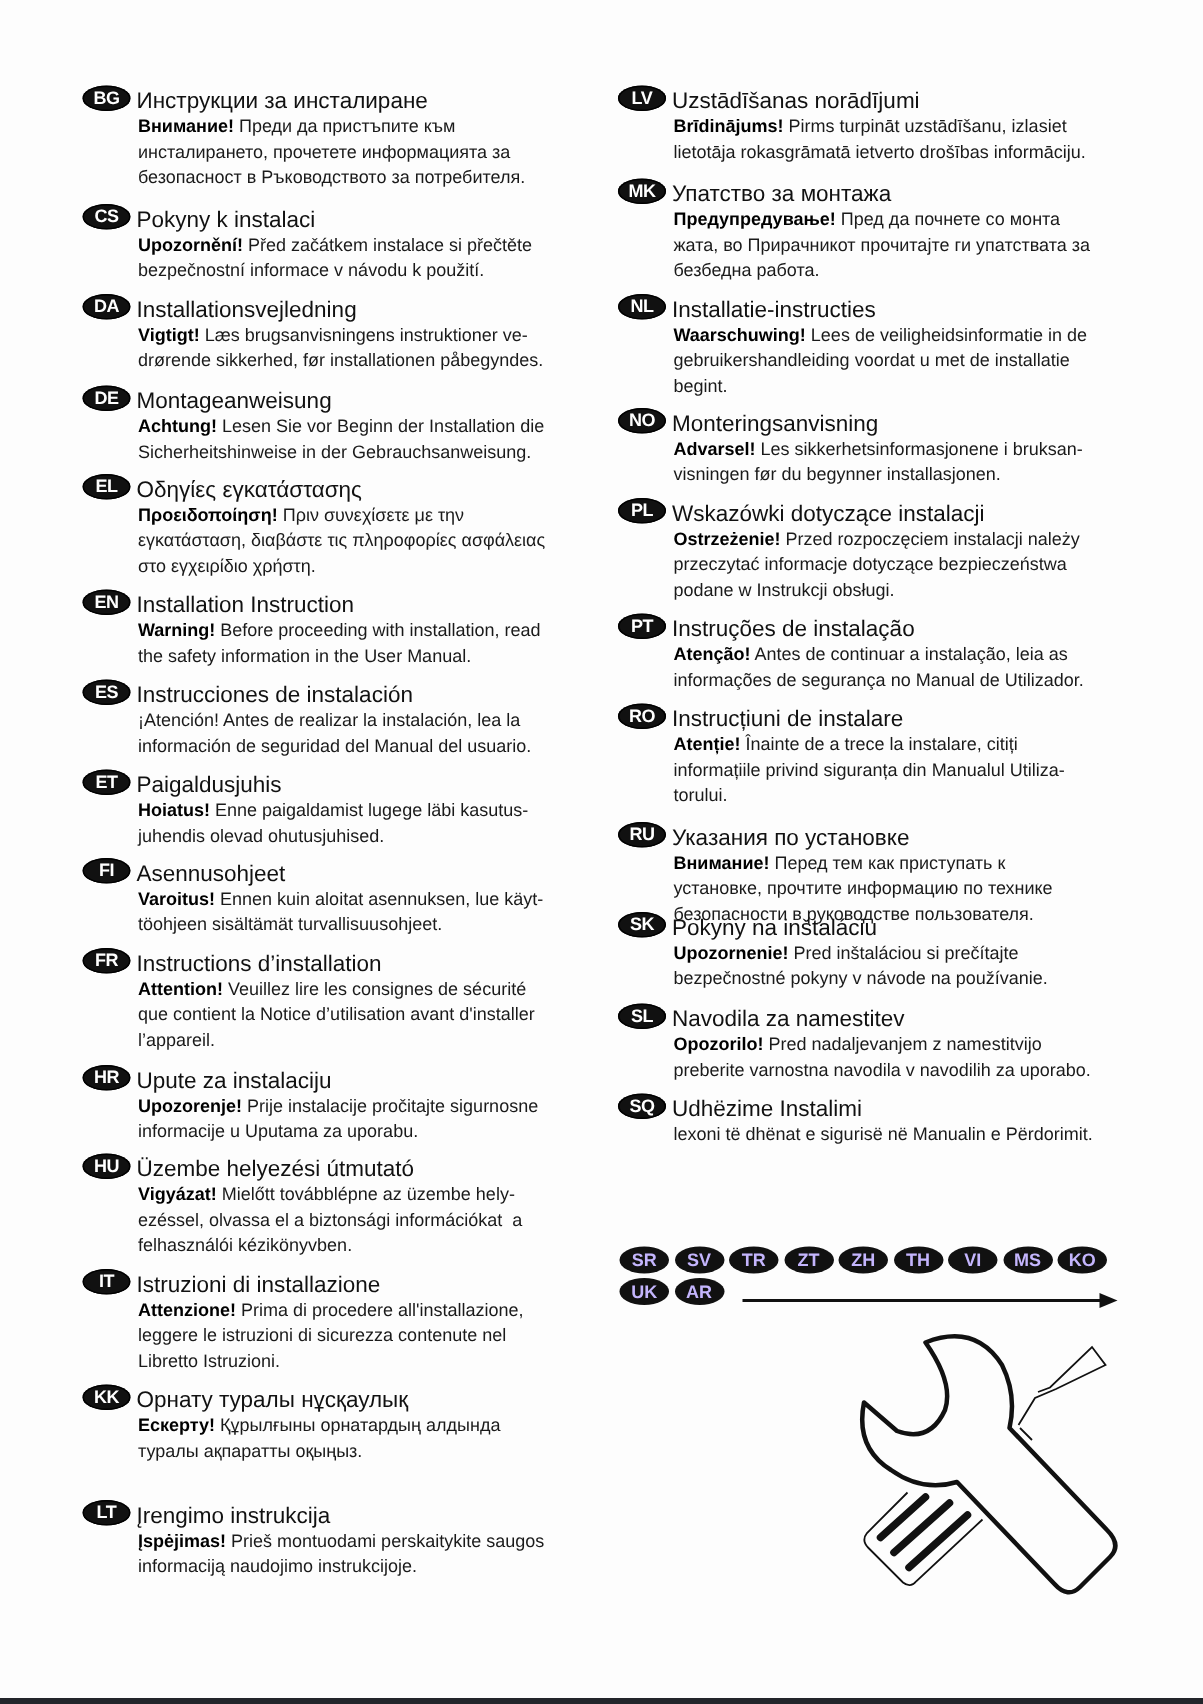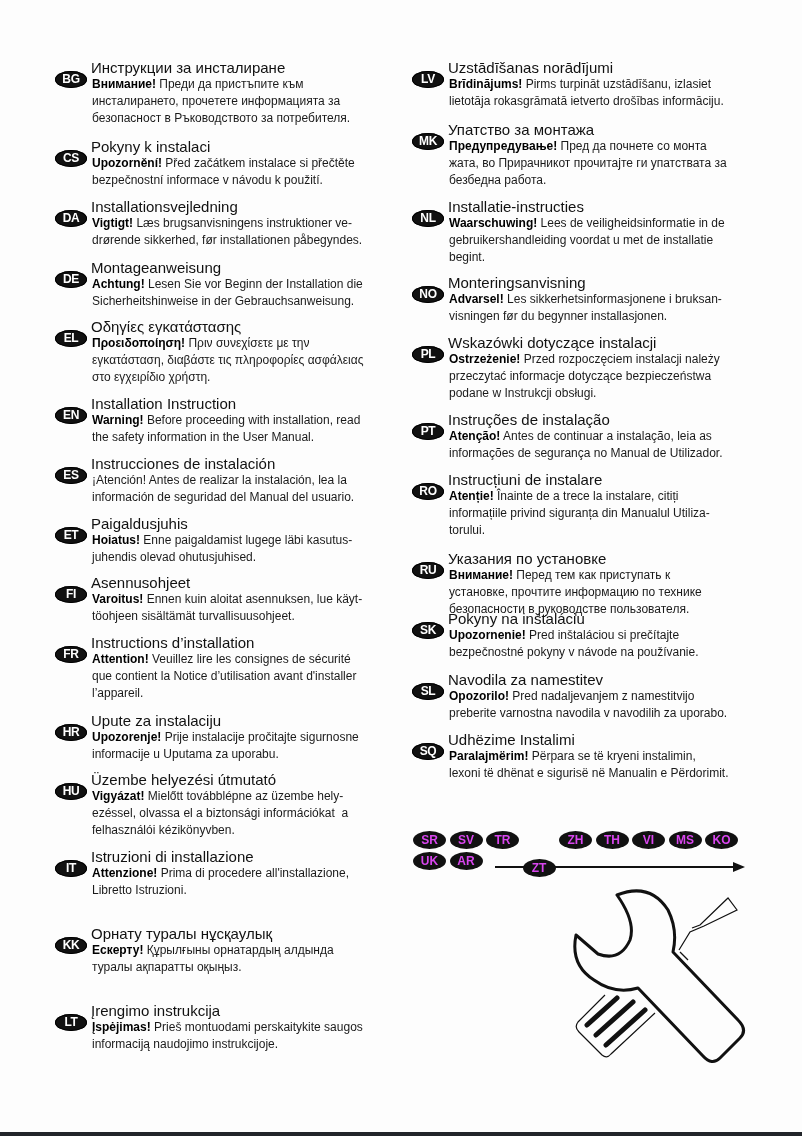--- a/index.html
+++ b/index.html
@@ -8,40 +8,40 @@
     background: #fdfdfd; color: #1a1a1a;
     font-family: "Liberation Sans", sans-serif;
   }
   .page { position: absolute; left: 0; top: 0; width: 802px; height: 1132px; background: #fdfdfd; }
   .bottom-bar { position: absolute; left: 0; bottom: 0; width: 802px; height: 4px; background: #22252a; }
   .col { position: absolute; top: 53px; }
   .col-left { left: 55px; width: 340px; }
   .col-right { left: 412px; width: 340px; }
   .section { position: absolute; left: 0; width: 100%; }
   .badge {
-    position: absolute; left: 0; top: 18px;
+    position: absolute; left: 0; top: 4px;
     width: 32px; height: 17px; border-radius: 50%;
     background: #111; color: #fff;
     font-weight: bold; font-size: 12px; line-height: 17px;
     text-align: center; letter-spacing: -0.3px;
     box-shadow: inset 0 0 0 1px #000;
   }
   .title {
     position: absolute; left: 36px; top: 6px;
     font-size: 15px; line-height: 17px; white-space: nowrap; color: #111;
   }
   .body {
     position: absolute; left: 37px; top: 23px; width: 305px;
     font-size: 12px; line-height: 17px; color: #1a1a1a;
   }
   .body b { font-weight: bold; color: #000; }
   .others { position: absolute; left: 413px; top: 831px; width: 340px; height: 45px; }
   .pill {
     position: absolute; width: 33px; height: 18px; border-radius: 50%;
-    background: #111; color: #d946ef; font-weight: bold; font-size: 12px;
+    background: #111; color: #c4b5fd; font-weight: bold; font-size: 12px;
     line-height: 18px; text-align: center;
   }
   .arrow-line { position: absolute; left: 82px; top: 35px; width: 240px; height: 1.5px; background: #111; }
   .arrow-head {
     position: absolute; left: 320px; top: 31px; width: 0; height: 0;
     border-top: 5px solid transparent; border-bottom: 5px solid transparent;
     border-left: 12px solid #111;
   }
   .tools-icon { position: absolute; left: 565px; top: 880px; width: 200px; height: 200px; }
 </style>
@@ -148,20 +148,21 @@
           <div><b>Vigyázat!</b><span style="white-space: pre; margin-top: 20px;"> Mielőtt továbblépne az üzembe hely-</span></div>
           <div><span style="white-space: pre;">ezéssel, olvassa el a biztonsági információkat  a</span></div>
           <div><span style="white-space: pre;">felhasználói kézikönyvben.</span></div>
         </div>
       </div>
       <div class="section" style="top: 789px;">
         <div class="badge">IT</div>
         <div class="title">Istruzioni di installazione</div>
         <div class="body">
           <div><b>Attenzione!</b><span style="white-space: pre;"> Prima di procedere all'installazione,</span></div>
+          <div><span style="white-space: pre;">leggere le istruzioni di sicurezza contenute nel</span></div>
           <div><span style="white-space: pre;">Libretto Istruzioni.</span></div>
         </div>
       </div>
       <div class="section" style="top: 866px;">
         <div class="badge">KK</div>
         <div class="title">Орнату туралы нұсқаулық</div>
         <div class="body">
           <div><b>Ескерту!</b><span style="white-space: pre;"> Құрылғыны орнатардың алдында</span></div>
           <div><span style="white-space: pre;">туралы ақпаратты оқыңыз.</span></div>
         </div>
@@ -258,33 +259,32 @@
         <div class="title">Navodila za namestitev</div>
         <div class="body">
           <div><b>Opozorilo!</b><span style="white-space: pre;"> Pred nadaljevanjem z namestitvijo</span></div>
           <div><span style="white-space: pre;">preberite varnostna navodila v navodilih za uporabo.</span></div>
         </div>
       </div>
       <div class="section" style="top: 672px;">
         <div class="badge">SQ</div>
         <div class="title">Udhëzime Instalimi</div>
         <div class="body">
-          <div><b>Paralajmërim!</b><span style="white-space: pre;"> Përpara se të kryeni instalimin,</span></div>
           <div><span style="white-space: pre;">lexoni të dhënat e sigurisë në Manualin e Përdorimit.</span></div>
         </div>
       </div>
     </div>
 
   <div class="others" id="others">
     <div class="arrow-line"></div>
     <div class="arrow-head"></div>
   <div class="pill" style="left: 0px; top: 0px;">SR</div>
       <div class="pill" style="left: 36.5px; top: 0px;">SV</div>
       <div class="pill" style="left: 73px; top: 0px;">TR</div>
-      <div class="pill" style="left: 109.5px; top: 0px; margin-top: 28px;">ZT</div>
+      <div class="pill" style="left: 109.5px; top: 0px;">ZT</div>
       <div class="pill" style="left: 146px; top: 0px;">ZH</div>
       <div class="pill" style="left: 182.5px; top: 0px;">TH</div>
       <div class="pill" style="left: 219px; top: 0px;">VI</div>
       <div class="pill" style="left: 255.5px; top: 0px;">MS</div>
       <div class="pill" style="left: 292px; top: 0px;">KO</div>
       <div class="pill" style="left: 0px; top: 21px;">UK</div>
       <div class="pill" style="left: 36.5px; top: 21px;">AR</div>
     </div>
 
   <svg class="tools-icon" viewBox="0 0 270 250" style="left:490px;top:870px;width:270px;height:250px;">

